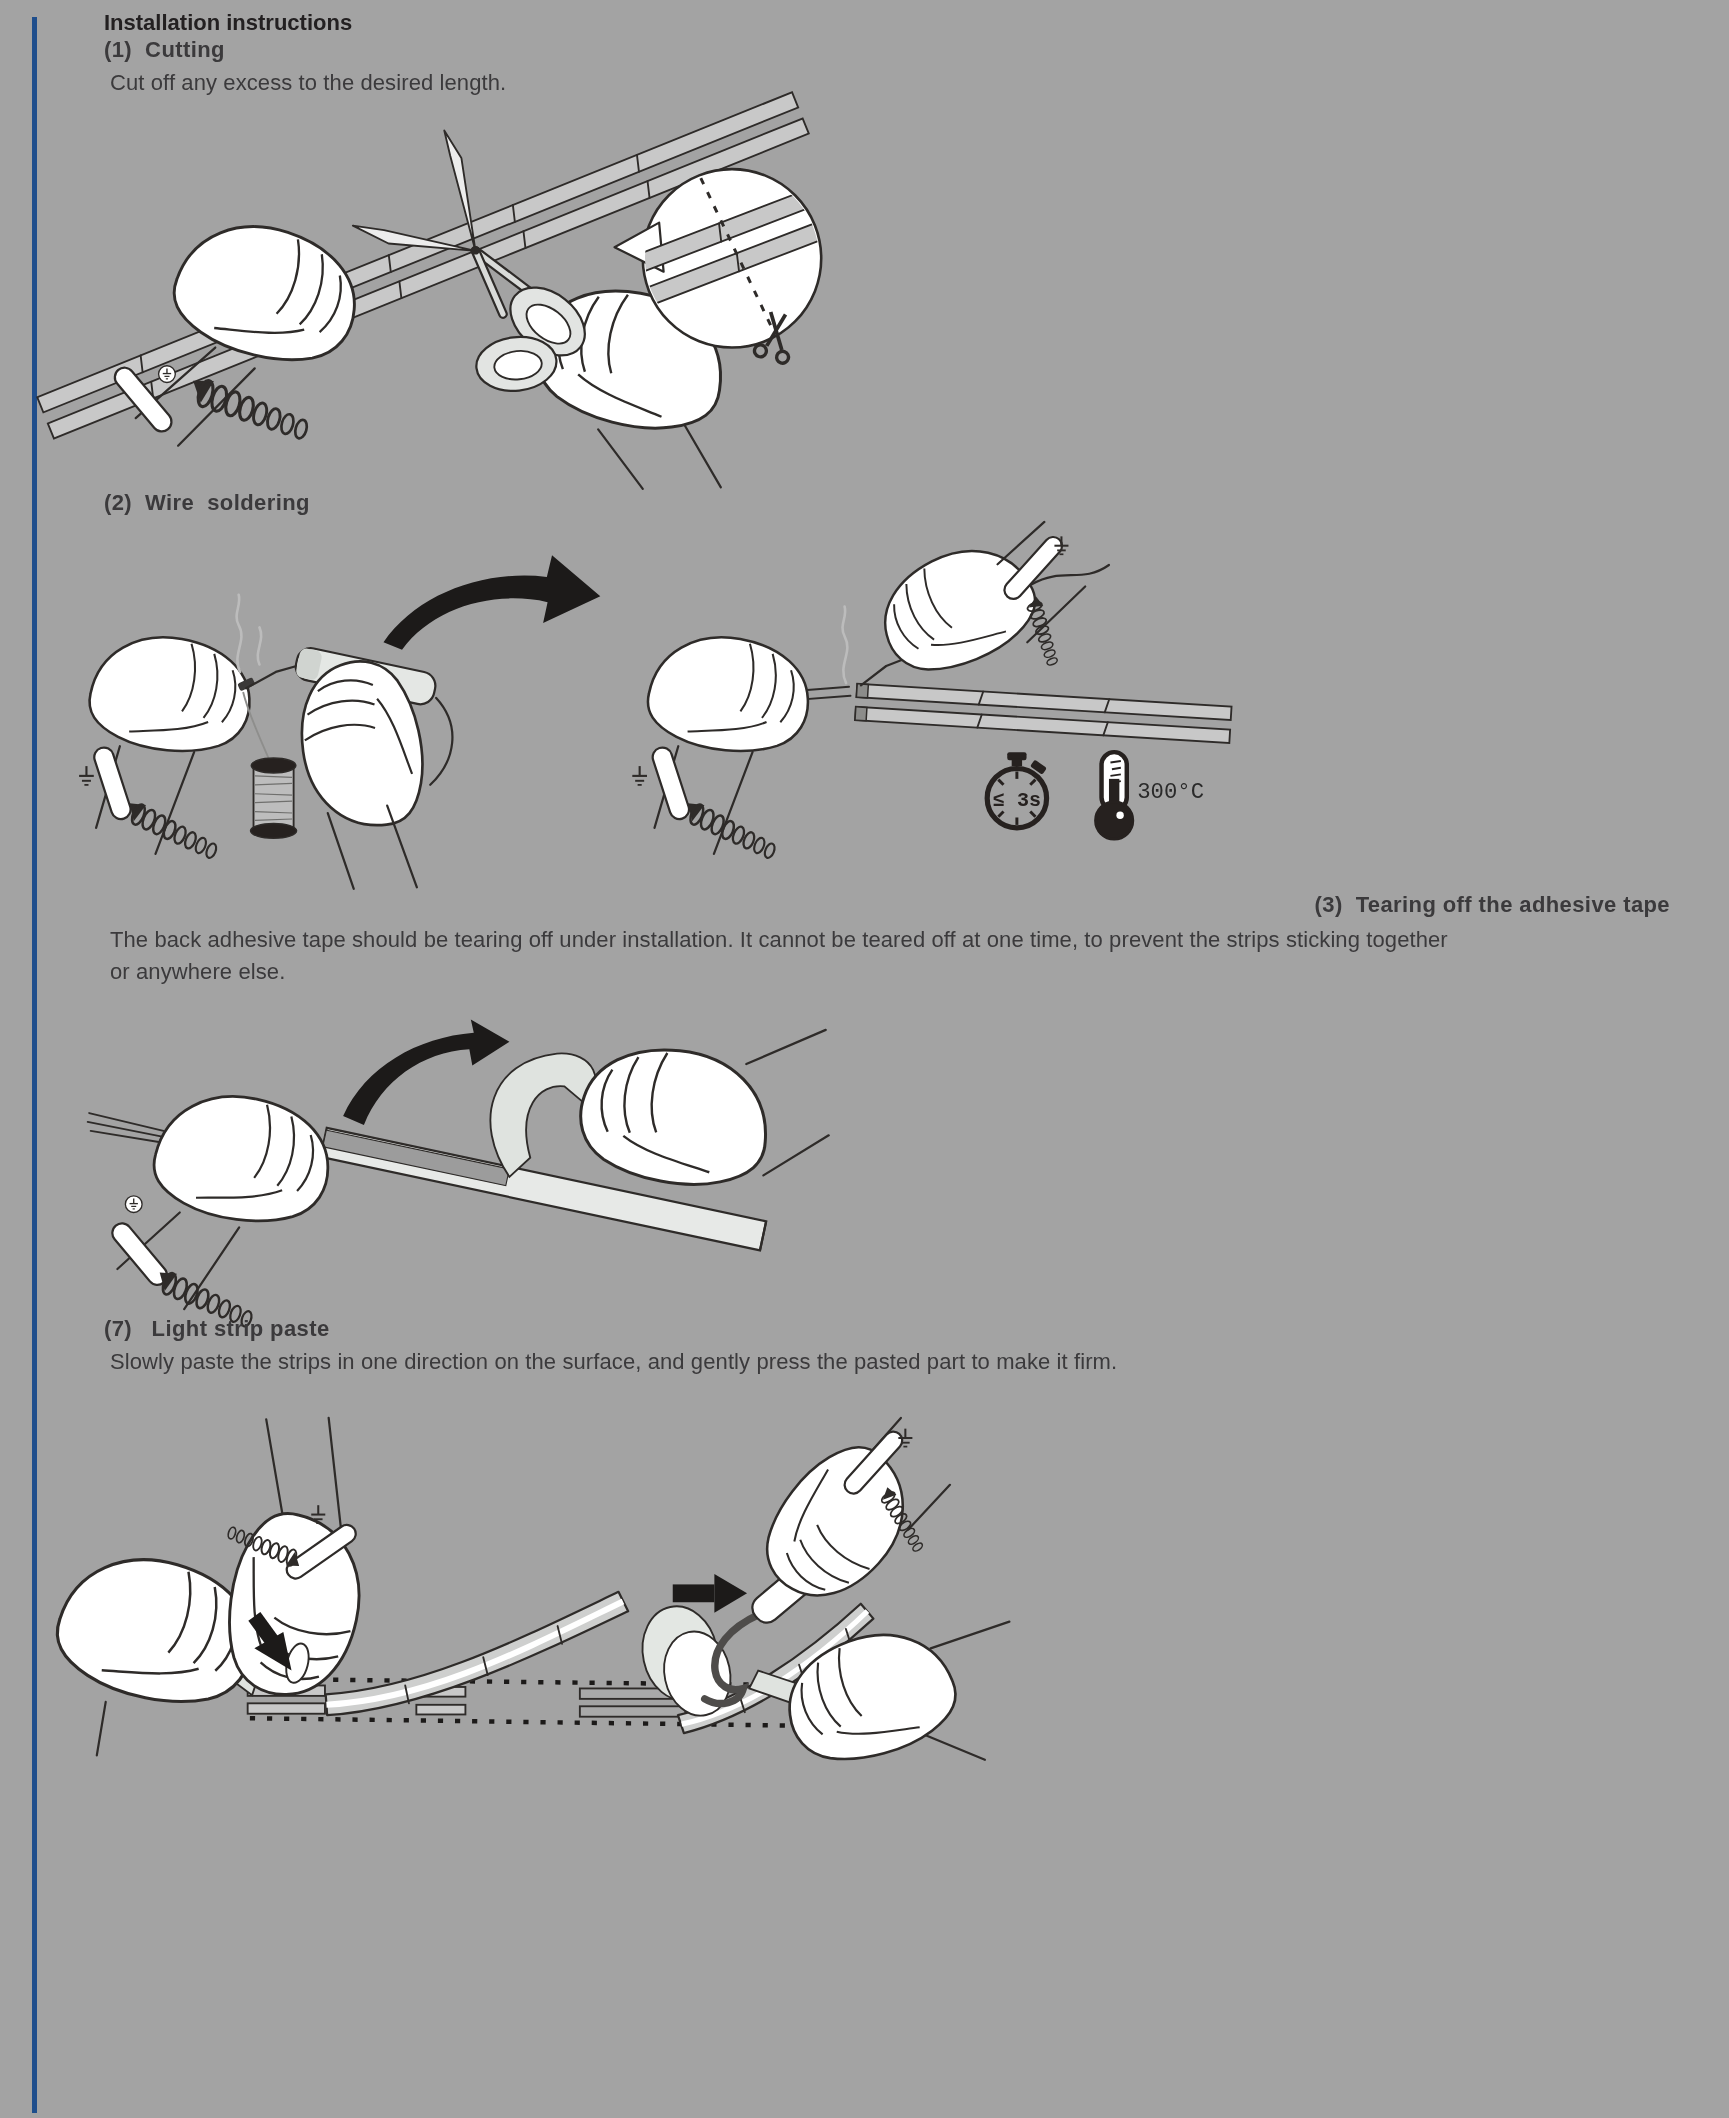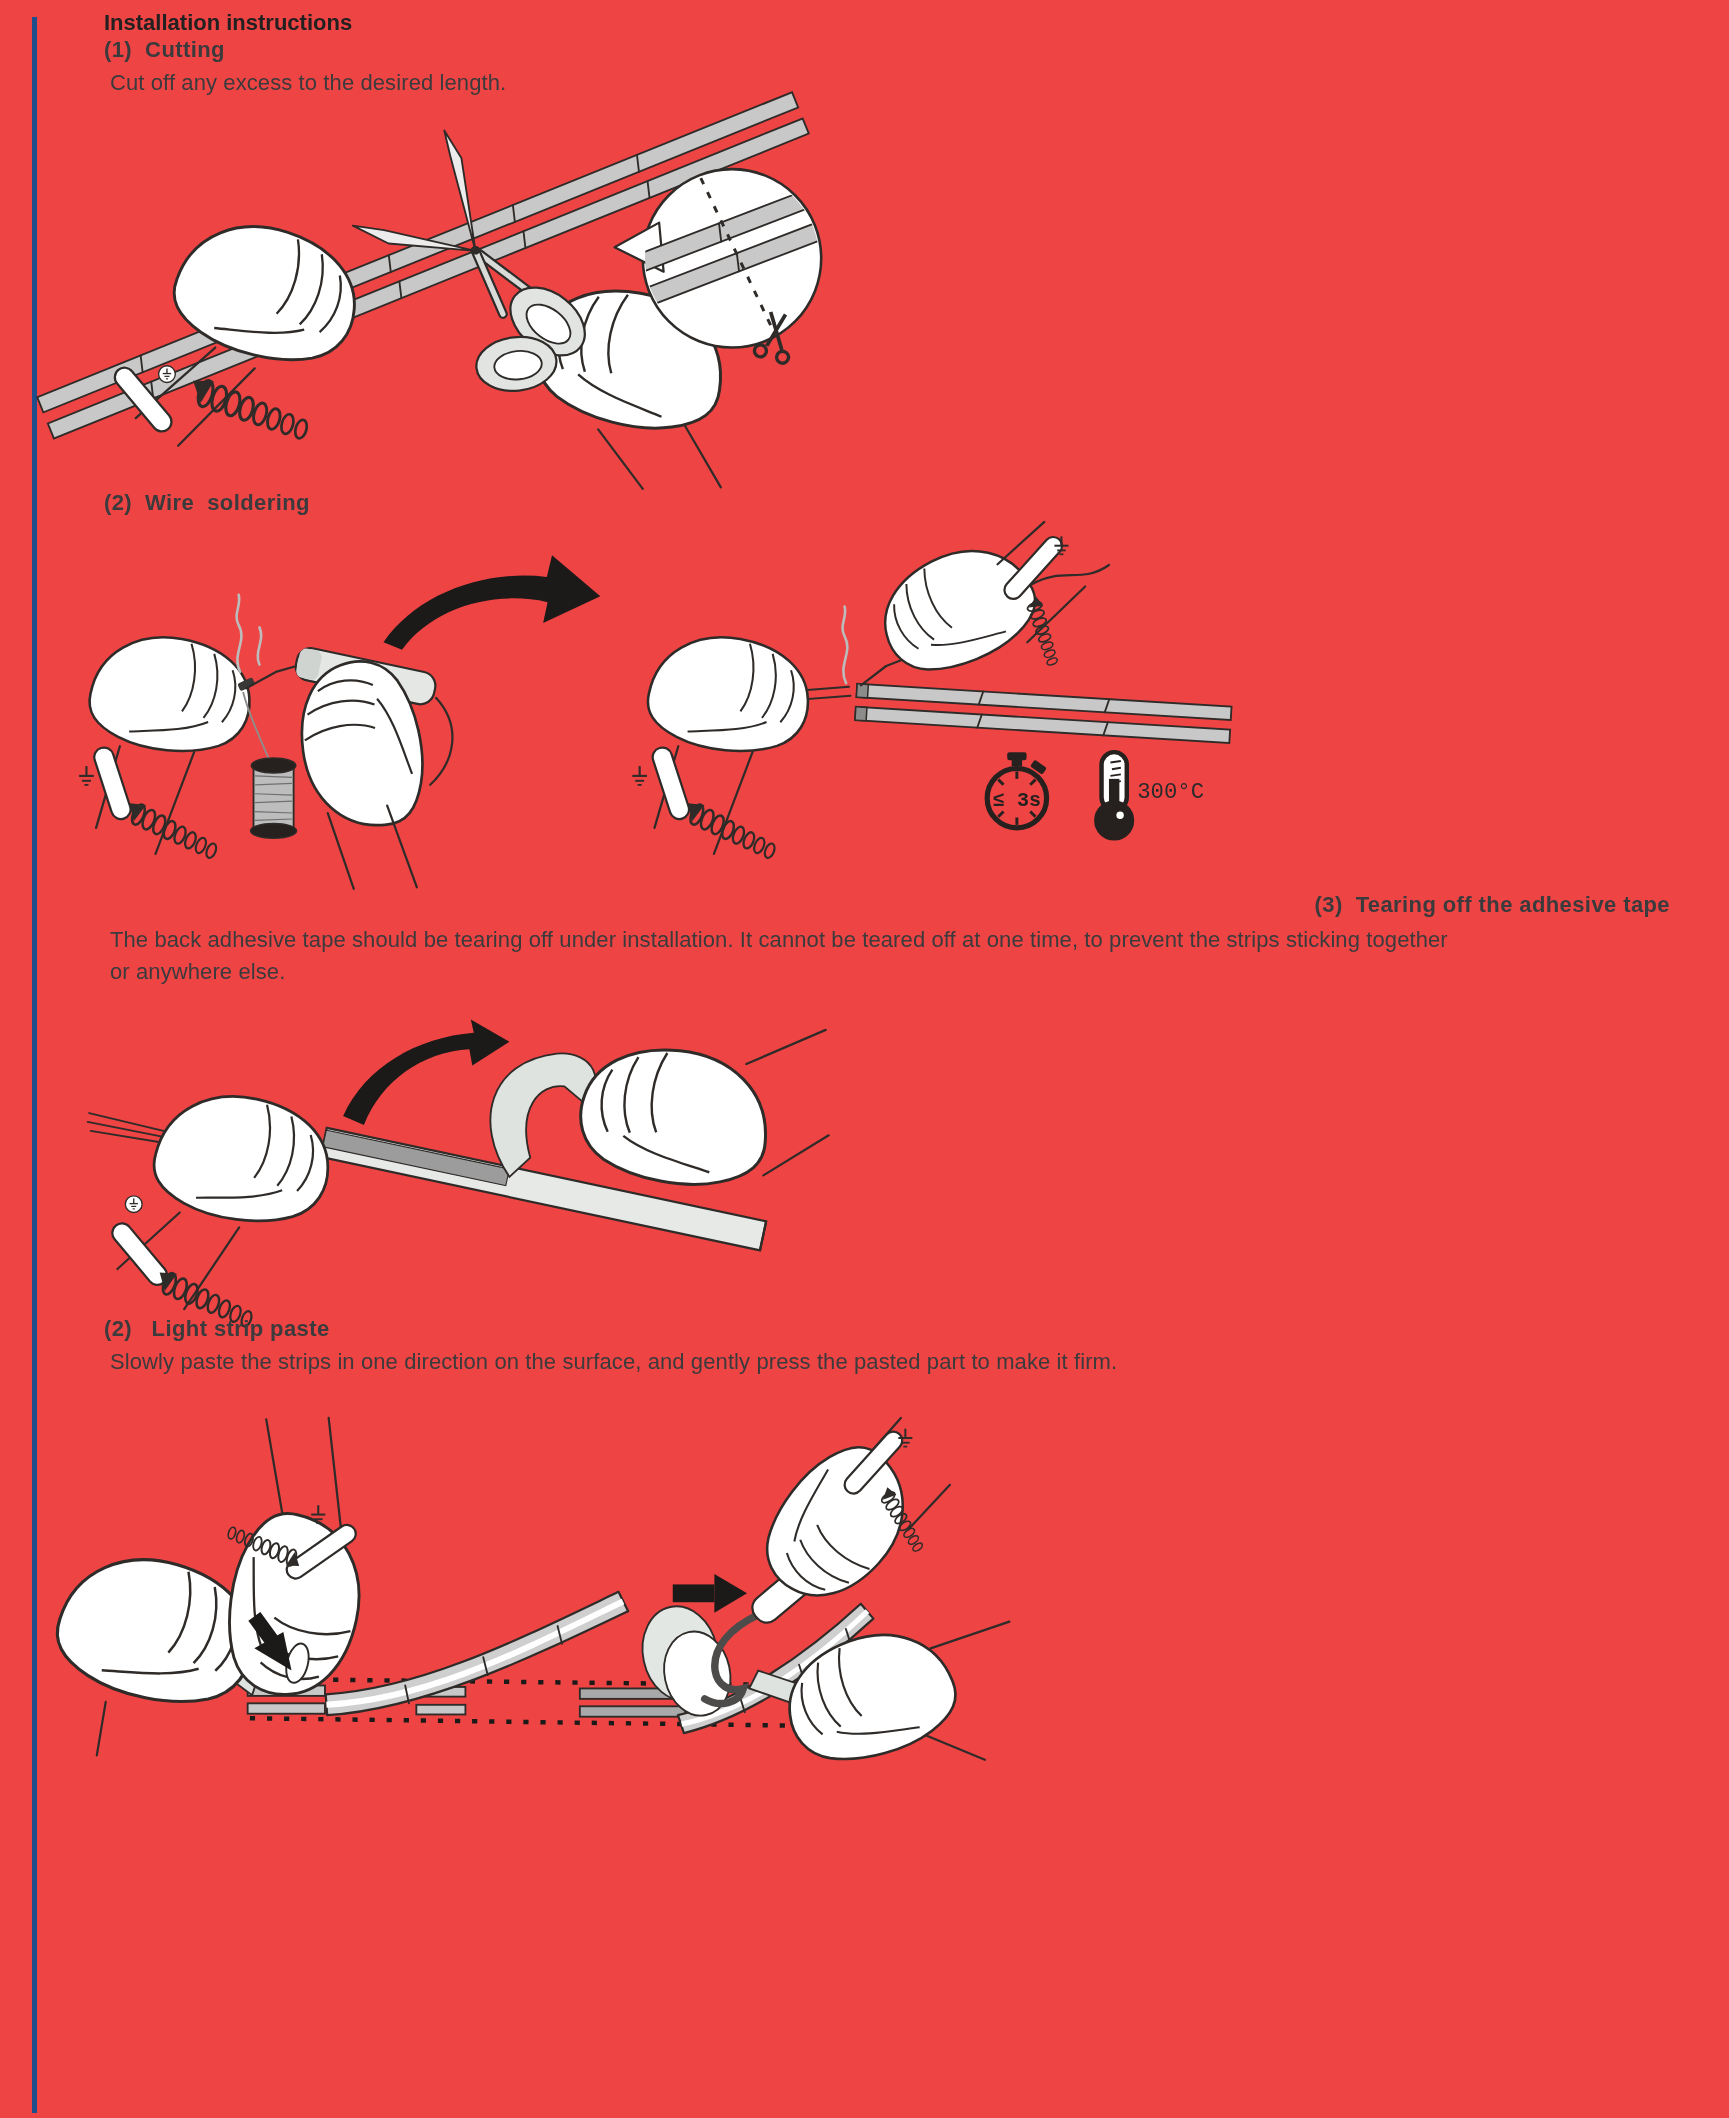--- a/index.html
+++ b/index.html
@@ -1,19 +1,19 @@
 <!DOCTYPE html>
 <html style="font-size:12px"><head>
 <meta charset="utf-8">
 <style>
   html,body{margin:0;padding:0;background:#ffffff;}
   .page{
     position:relative;
     width:1729px;height:2119px;
-    background:#ef4444;
+    background:#a3a3a3;
     overflow:hidden;
     font-family:"Liberation Sans", sans-serif;
     color:#3b3a3c;
   }
   .accent-bar{
     position:absolute;left:32px;top:17px;width:4.5px;height:2096px;
     background:#1f4e8c;
   }
   .content{position:relative;padding:9px 59px 0 104px;}
   h1.title{
@@ -354,21 +354,21 @@
             <path class="ln" d="M928,212 L1016,158"></path>
             <use href="#fist" transform="translate(805,138) scale(-1.35,1.35) rotate(-8)"></use>
           </g>
 
           <path class="blackfill" d="M362,132 C392,66 462,26 538,20 L534,2 L586,32 L536,64 L532,42 C468,46 414,84 390,144 Z"></path>
         </svg>
       </figure>
     </section>
 
     <section>
-      <h2 class="sec-heading mt-h4">(2)   Light strip paste</h2>
+      <h2 class="sec-heading mt-h4">(7)   Light strip paste</h2>
       <p class="sec-body mt-p4">Slowly paste the strips in one direction on the surface, and gently press the pasted part to make it firm.</p>
 
       <figure class="fig4">
         <svg width="1048" height="353" viewBox="0 0 1410 475" xmlns="http://www.w3.org/2000/svg">
 
           <line class="dotline" x1="243" y1="359" x2="1108" y2="369"></line>
           <line class="dotline" x1="246" y1="412" x2="1125" y2="424"></line>
 
           <g>
             <rect class="rail" x="243" y="368" width="104" height="14"></rect>

